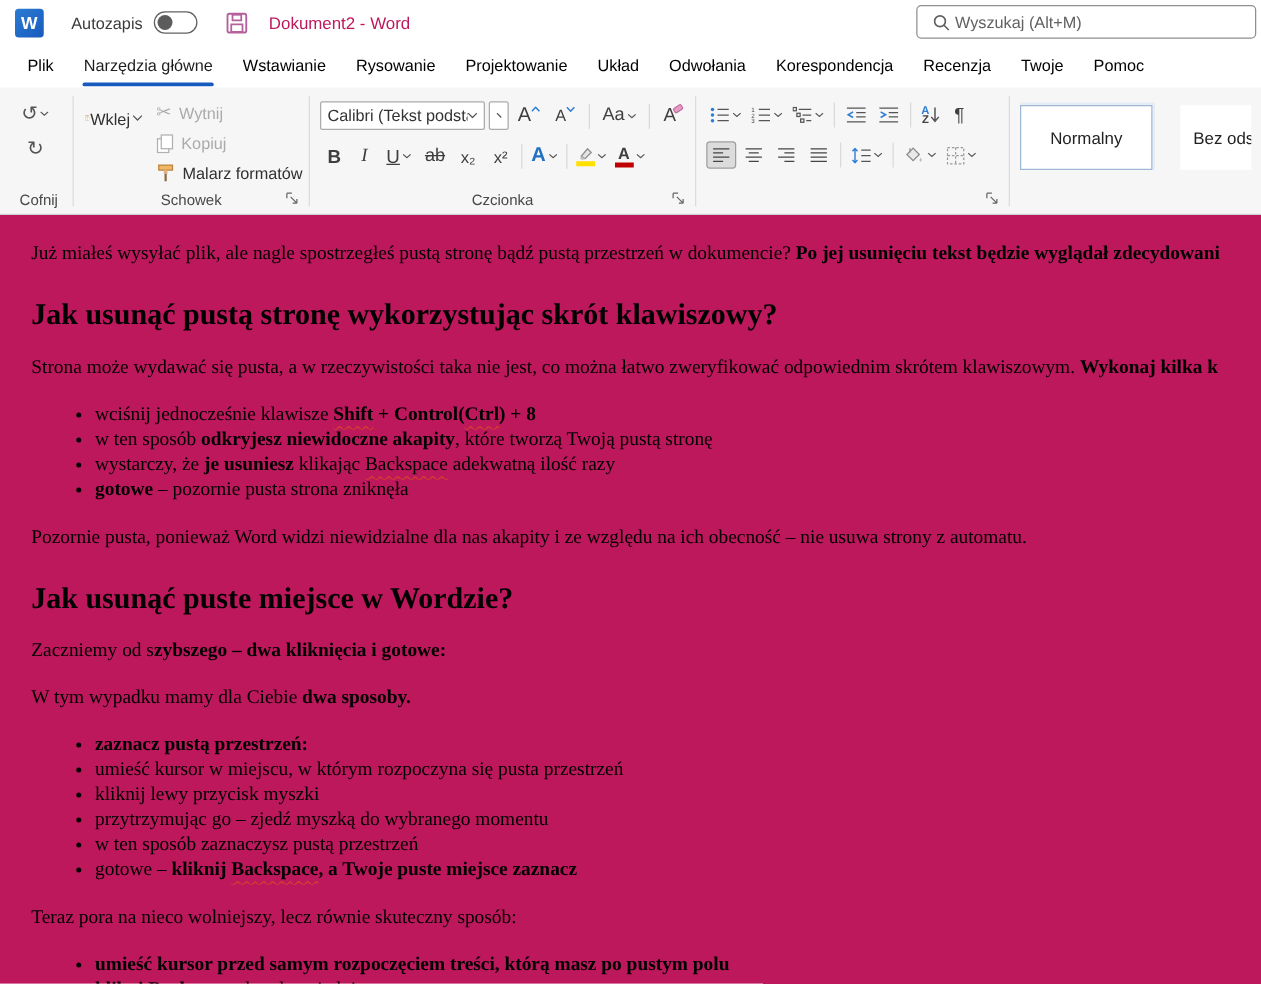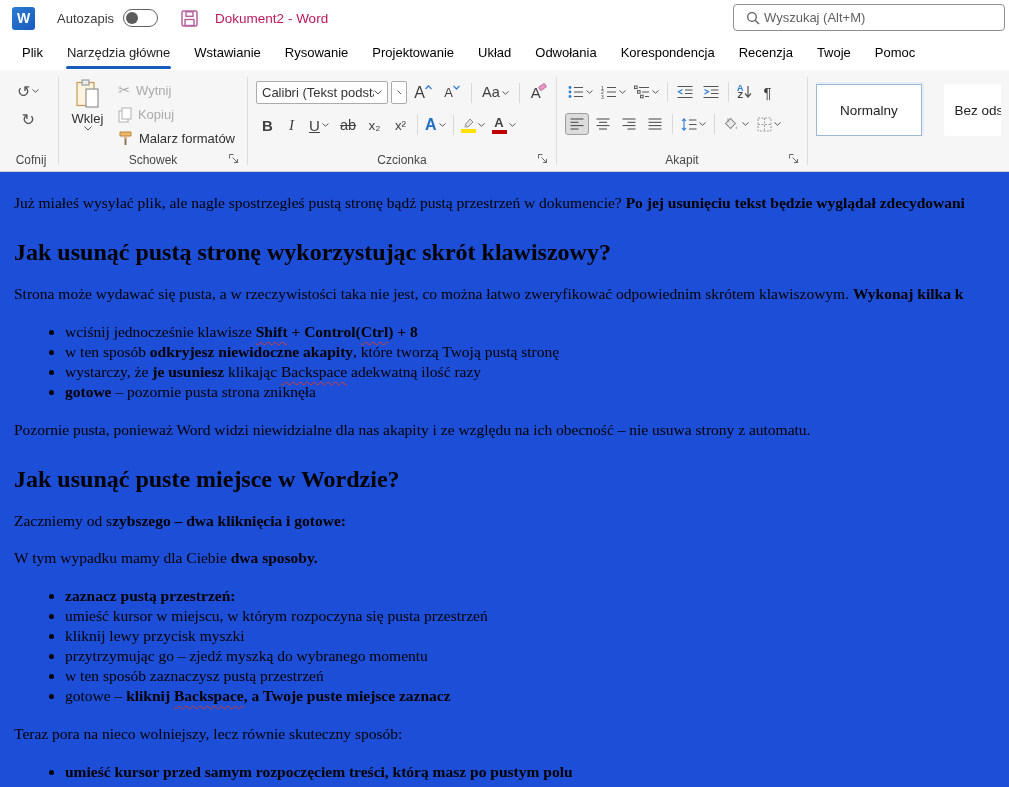--- a/index.html
+++ b/index.html
@@ -34,21 +34,21 @@
   .launcher{position:absolute;right:6px;bottom:5px;width:15px;height:15px;background:none;border:none;display:flex;align-items:center;justify-content:center;cursor:pointer}
   .ibtn{background:none;border:1px solid transparent;border-radius:3px;display:flex;align-items:center;justify-content:center;cursor:pointer;color:#3f3f3f}
   .ibtn.sel{background:#dcdcdc;border-color:#9e9e9e}
   .chev{display:inline-flex;margin-left:2px}
   .glyph{font-size:14.5px;color:#3f3f3f;line-height:1}
   .disabled,.disabled .glyph{color:#ababab !important}
 
   .undo-col{display:flex;flex-direction:column;gap:8px;padding:6px 4px 0}
   .undo-col .ibtn{font-size:16px;color:#555;height:20px}
 
-  .paste-btn{display:flex;flex-direction:column;align-items:center;width:48px;padding-top:3px}
+  .paste-btn{display:flex;flex-direction:row;align-items:center;width:48px;padding-top:3px}
   .paste-btn .lbl{font-size:13px;color:#303030;margin-top:1px}
   .clip-col{display:flex;flex-direction:column;gap:3px;padding-top:5px;margin-left:6px}
   .small-btn{display:flex;align-items:center;gap:6px;font-size:13px;height:21px;padding:0 4px;background:none;border:none;cursor:pointer;color:#303030;white-space:nowrap}
 
   .font-grid{display:flex;flex-direction:column;gap:9px;padding-top:6px}
   .frow{display:flex;align-items:center;gap:3px}
   .combo{height:23px;border:1px solid #ababab;border-radius:2px;background:#fff;display:flex;align-items:center;
     font-size:13px;color:#333;padding:0 5px;cursor:pointer;white-space:nowrap;overflow:hidden}
   .combo .val{flex:1;overflow:hidden}
   .vdiv{width:1px;height:20px;background:#d9d9d9;margin:0 3px}
@@ -57,21 +57,21 @@
   .bar-under .bar{width:15px;height:4px;margin-top:1px}
 
   .para-grid{display:flex;flex-direction:column;gap:9px;padding-top:6px}
 
   .styles-row{display:flex;gap:22px;padding-top:9px;overflow:hidden}
   .style-card{height:52px;min-width:106px;background:#fff;border:1px solid #fdfdfd;display:flex;align-items:center;justify-content:center;
     font-size:13.5px;color:#222;padding:0 12px;white-space:nowrap;cursor:pointer}
   .style-card.selected{border:1px solid #9cb8d6;box-shadow:0 0 0 2px #e6edf5}
 
   
-  .doc{background:#1d4ed8;width:1009px;height:615px;overflow:hidden;padding:3px 0 0 14px;
+  .doc{background:#be185d;width:1009px;height:615px;overflow:hidden;padding:3px 0 0 25px;
     font-family:"Liberation Serif",serif;font-size:15.5px;color:#000;white-space:nowrap;cursor:text}
   .doc p{margin:19px 0}
   .doc .h1{font-size:24px;font-weight:bold;margin:27px 0 17px}
   .doc ul{margin:17px 0;padding-left:51px}
   .doc li{line-height:20px}
   .b{font-weight:bold}
   .u{text-decoration-thickness:1px;text-underline-offset:2px}
   .sq{text-decoration-line:underline;text-decoration-style:wavy;text-decoration-color:#d03c2f;
       text-decoration-thickness:1px;text-underline-offset:3.5px}
 </style>
@@ -409,21 +409,20 @@
             <path d="M7.5 1 V14 M1 7.5 H14" stroke="#9a9a9a" stroke-dasharray="2 1.5"></path>
           </svg>
           <span class="chev">
               <svg width="7" height="4">
                 <path d="M0.5 0.5 L3.5 3.2 L6.5 0.5" fill="none" stroke="#555"></path>
               </svg>
             </span>
         </button>
       </div>
     </div>
-    <div class="rlabel">Akapit</div>
     <button class="launcher">
       <svg width="11" height="11" viewBox="0 0 11 11">
         <path d="M1.5 1.5 h4 M1.5 1.5 v4" stroke="#666" fill="none"></path>
         <path d="M4.5 4.5 l5 5 M9.5 9.5 h-3.4 M9.5 9.5 v-3.4" stroke="#666" fill="none"></path>
       </svg>
     </button>
   </div>
 
   <div class="rsep"></div>
 

